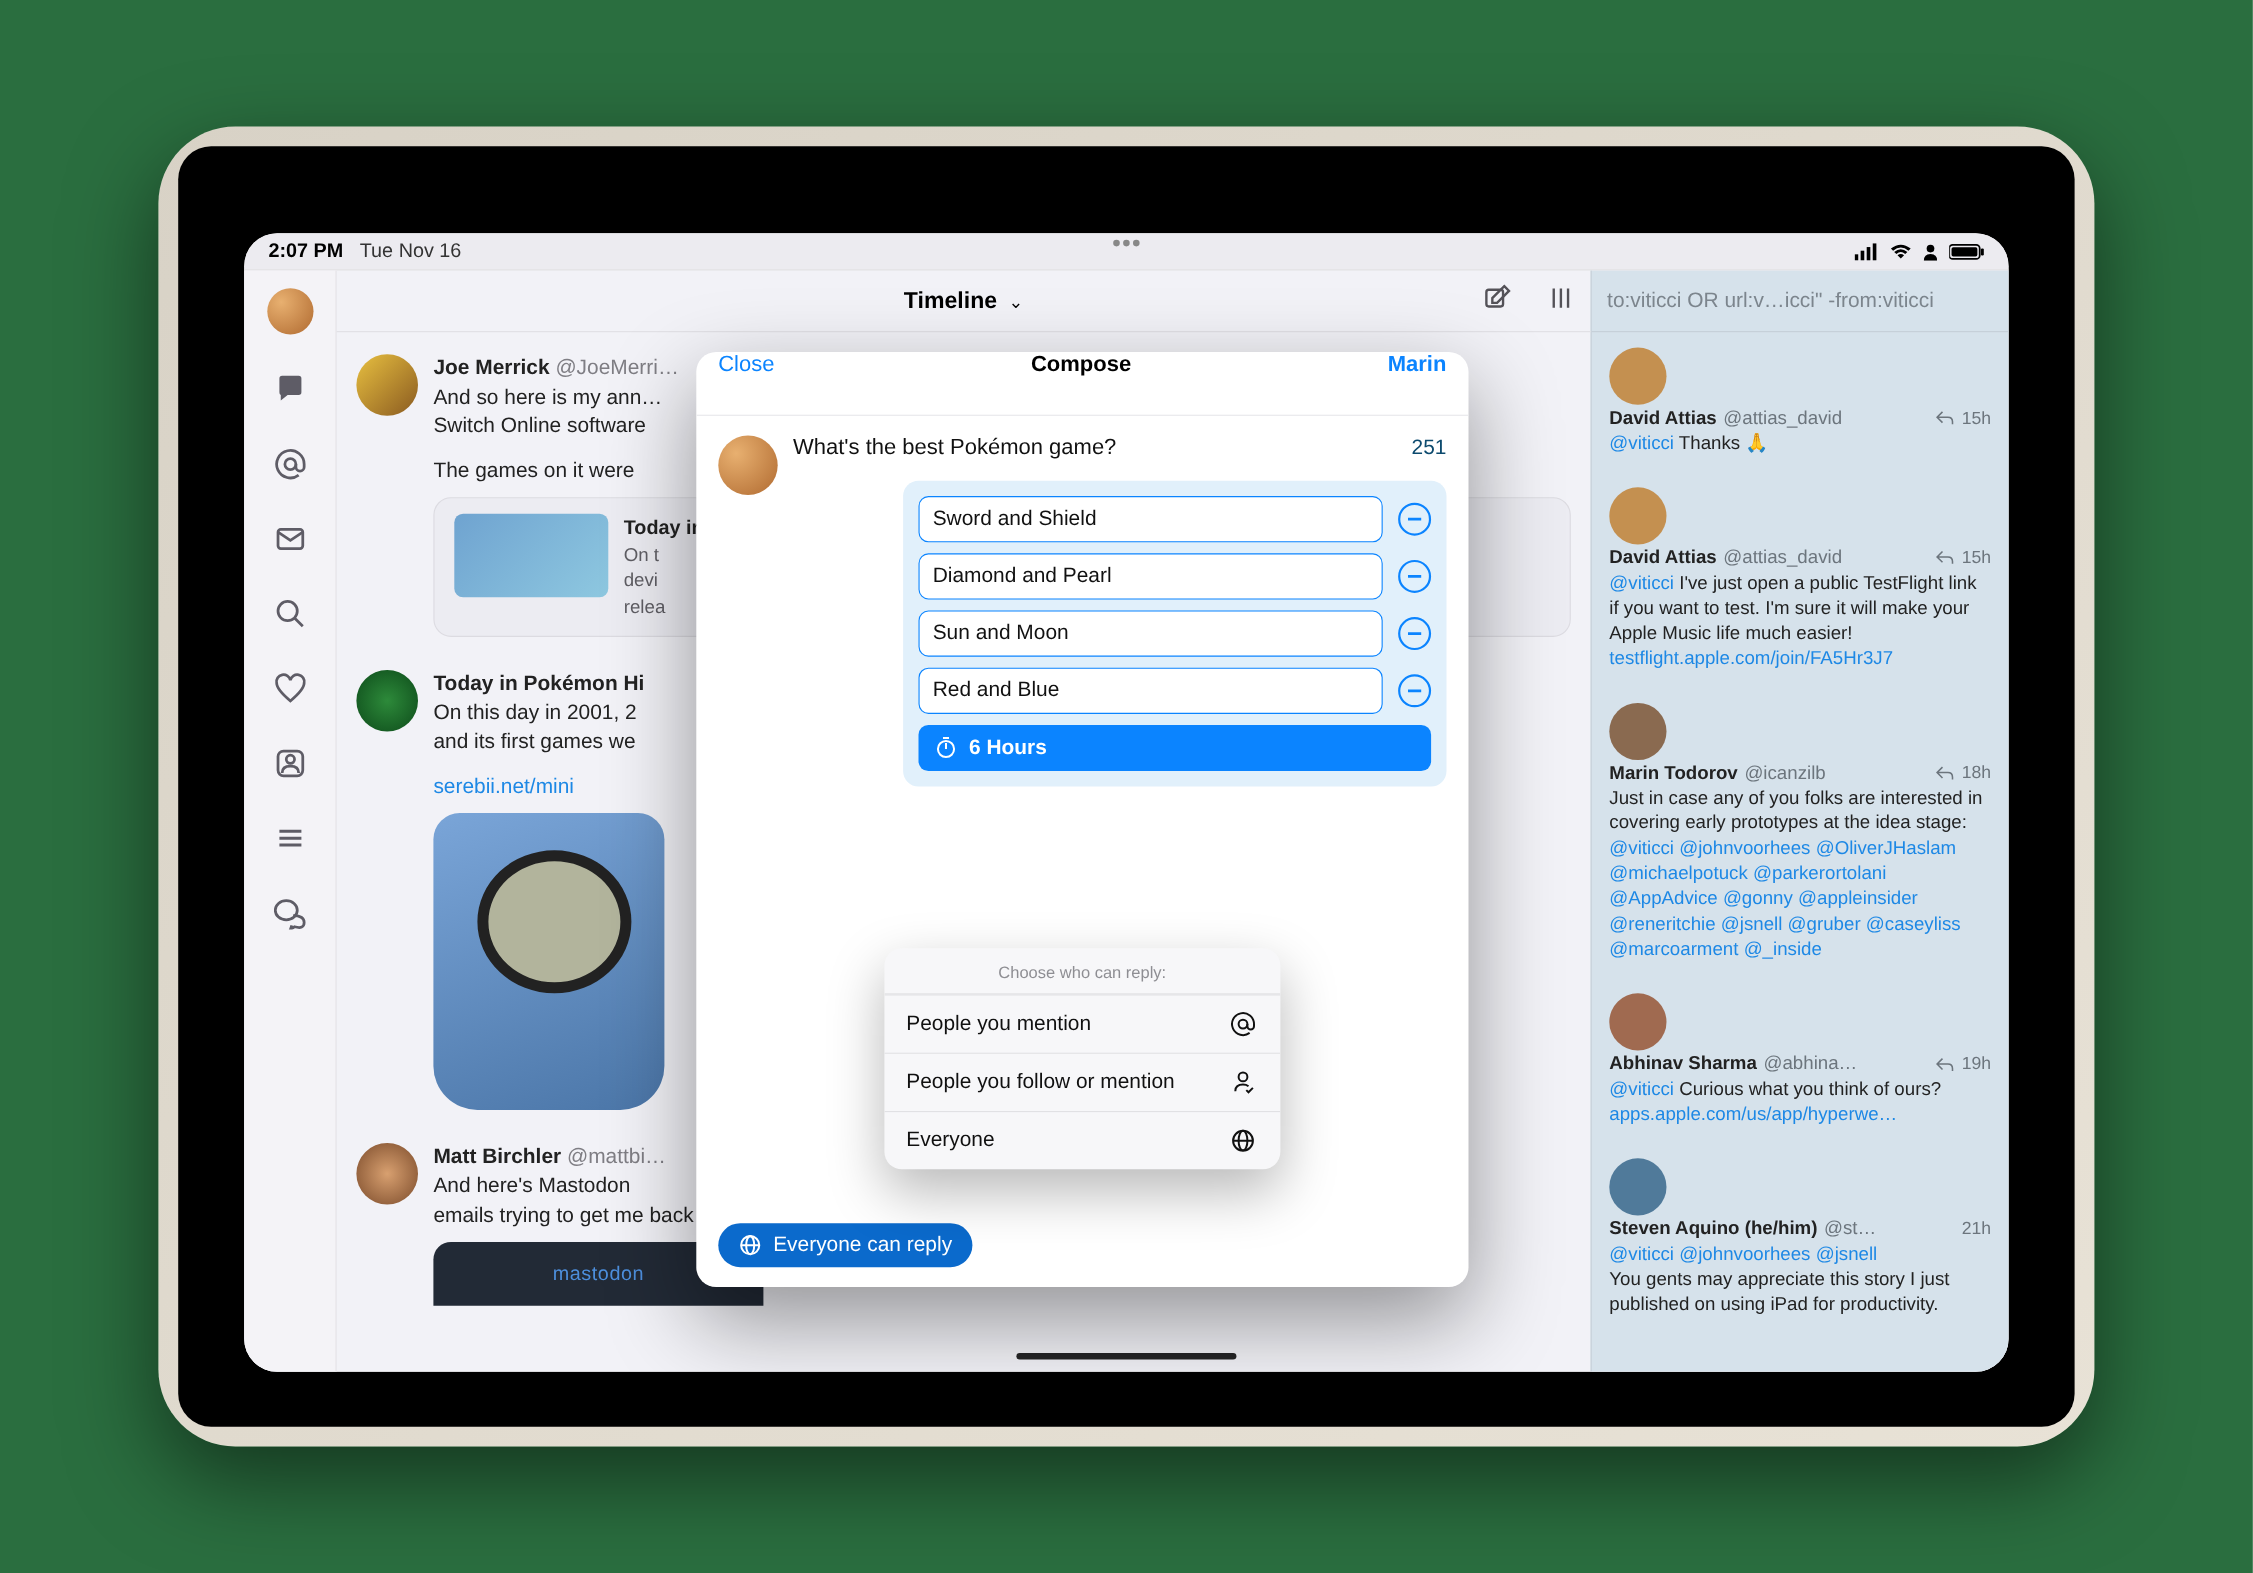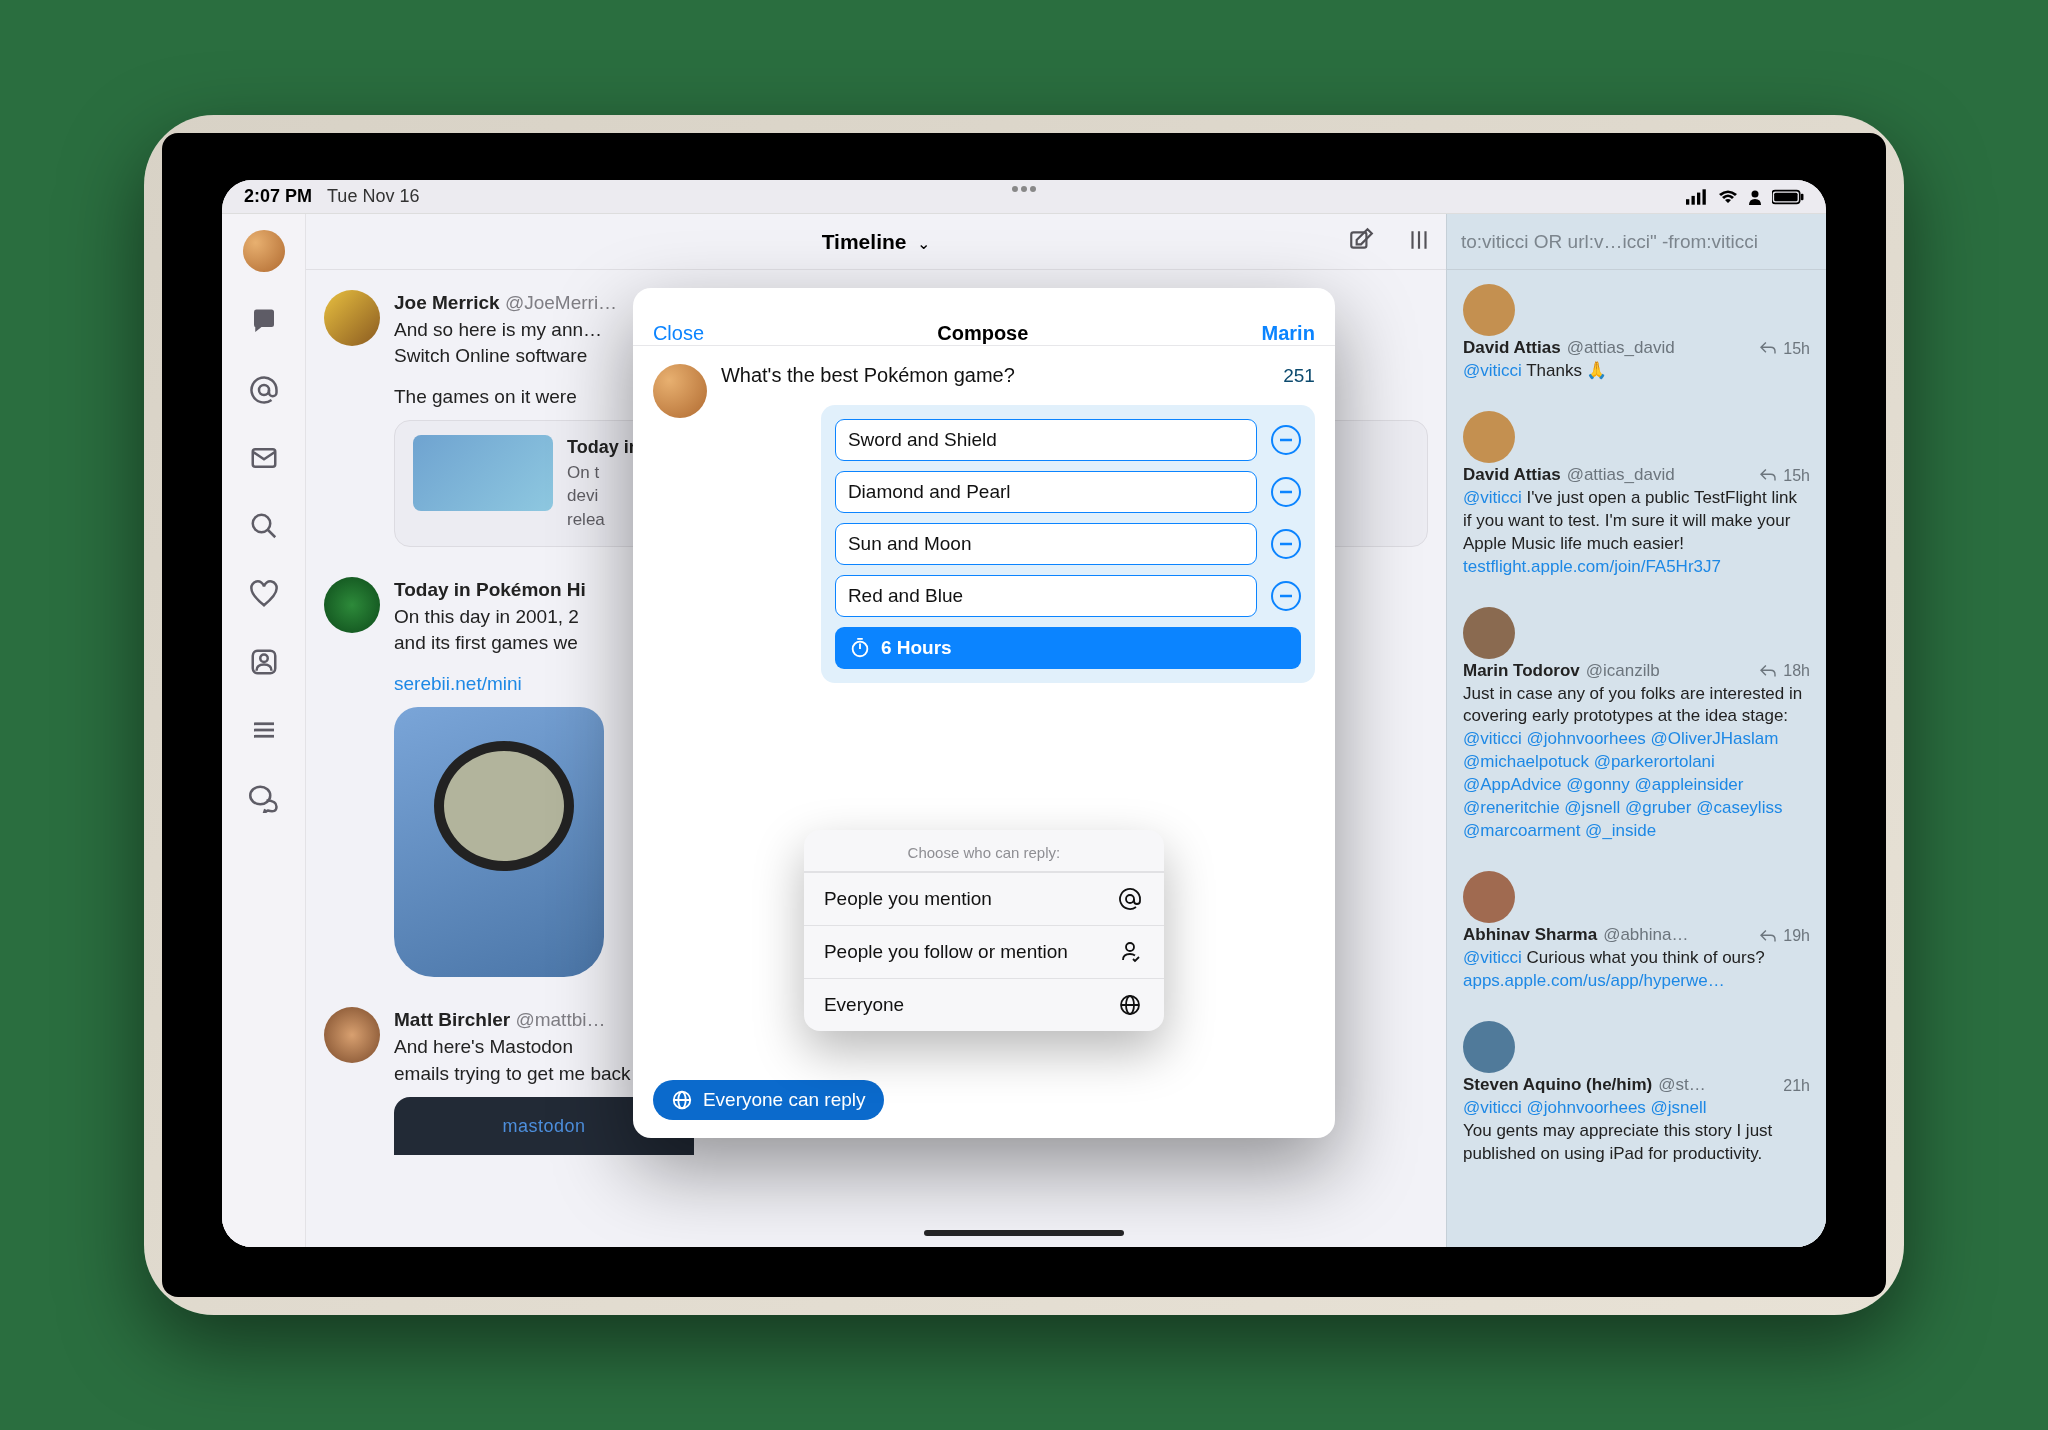--- a/index.html
+++ b/index.html
@@ -1,20 +1,20 @@
 <!DOCTYPE html>
 <html><head>
 <meta charset="utf-8">
 <style>
   * { box-sizing: border-box; margin: 0; padding: 0; font-family: -apple-system, BlinkMacSystemFont, "Segoe UI", Helvetica, Arial, sans-serif; }
   body { background: #2a6e3f; width: 2048px; height: 1430px; display: flex; align-items: center; justify-content: center; }
 
   
   .ipad-frame { width: 1760px; height: 1200px; background: linear-gradient(145deg,#d8d2c6,#e8e2d6); border-radius: 70px; padding: 18px; box-shadow: 0 30px 80px rgba(0,0,0,.5); position:relative; }
-  .ipad-bezel { width:100%; height:100%; background:#000; border-radius:16px; padding:47px 60px 50px 60px; display:flex; }
+  .ipad-bezel { width:100%; height:100%; background:#000; border-radius:30px; padding:79px 60px 50px 60px; display:flex; }
   .ipad-screen { flex:1; background:#fff; border-radius:30px; overflow:hidden; position:relative; display:flex; flex-direction:column; }
 
   
   .status-bar { height:34px; display:flex; align-items:center; justify-content:space-between; padding:0 22px; font-size:18px; font-weight:600; color:#000; background:#ecebf0; border-bottom:1px solid #ddd; }
   .status-left span { margin-right:10px; font-weight:600; }
   .status-date { font-weight:400 !important; color:#333; }
   .status-center { position:absolute; left:50%; top:6px; transform:translateX(-50%); display:flex; gap:3px; }
   .status-center span { width:6px; height:6px; background:#888; border-radius:50%; }
   .status-right { display:flex; align-items:center; gap:10px; }
   .status-right svg { height:16px; }
@@ -56,21 +56,21 @@
   .mention .avatar { width:52px; height:52px; border-radius:50%; flex-shrink:0; background:#aaa; }
   .mention-body { flex:1; }
   .mention-meta { display:flex; align-items:center; gap:6px; }
   .mention-name { font-weight:700; }
   .mention-handle { color:#6c757d; }
   .mention-time { margin-left:auto; display:flex; align-items:center; gap:6px; color:#6c757d; font-size:16px; }
   .mention a { color:#1d88e5; text-decoration:none; }
 
   
   .modal { position:absolute; left:47.5%; top:74px; transform:translateX(-50%); width:702px; height:850px; background:#fff; border-radius:18px; box-shadow:0 30px 80px rgba(0,0,0,.4); display:flex; flex-direction:column; overflow:hidden; z-index:50; }
-  .compose-header { height:58px; display:flex; align-items:flex-end; justify-content:space-between; padding:0 20px; border-bottom:1px solid #e7e7ea; }
+  .compose-header { height:58px; display:flex; align-items:flex-start; justify-content:space-between; padding:0 20px; border-bottom:1px solid #e7e7ea; }
   .compose-header .btn-text { color:#0b84ff; font-size:20px; font-weight:400; }
   .compose-header .btn-bold { font-weight:700; }
   .compose-title { font-weight:700; font-size:20px; }
 
   .compose-body { flex:1; display:flex; padding:18px 20px 12px 20px; gap:14px; position:relative; }
   .compose-avatar { width:54px; height:54px; border-radius:50%; background:radial-gradient(circle at 30% 30%,#e8b070,#b06a30); flex-shrink:0; }
   .compose-main { flex:1; display:flex; flex-direction:column; }
   .compose-row1 { display:flex;align-items:flex-end; }
   .compose-text { font-size:20px; color:#111; flex:1; }
   .char-count { font-size:19px; color:#0c4a6e; }

